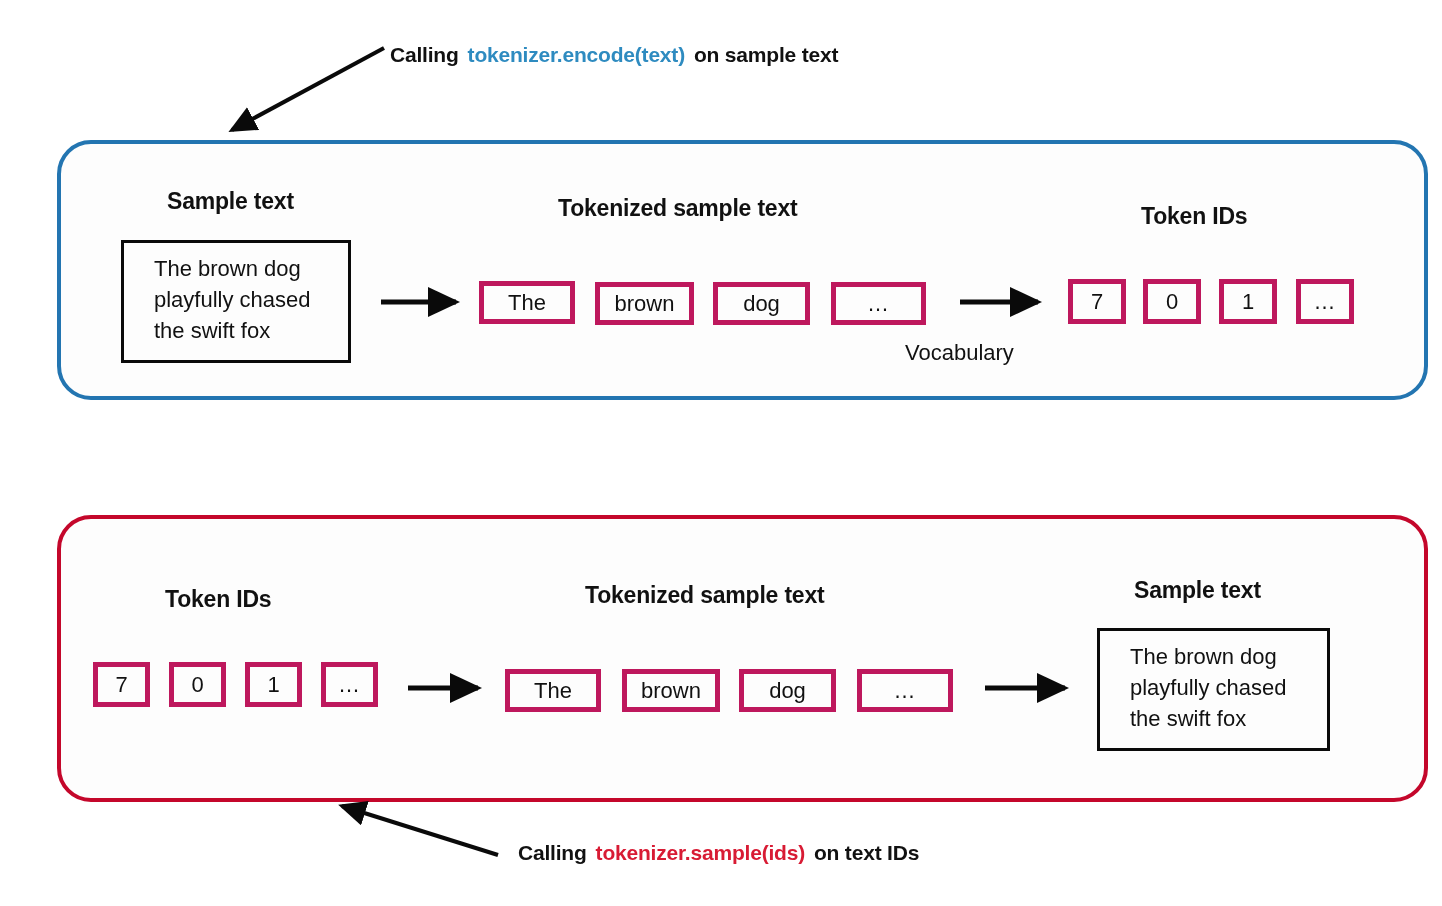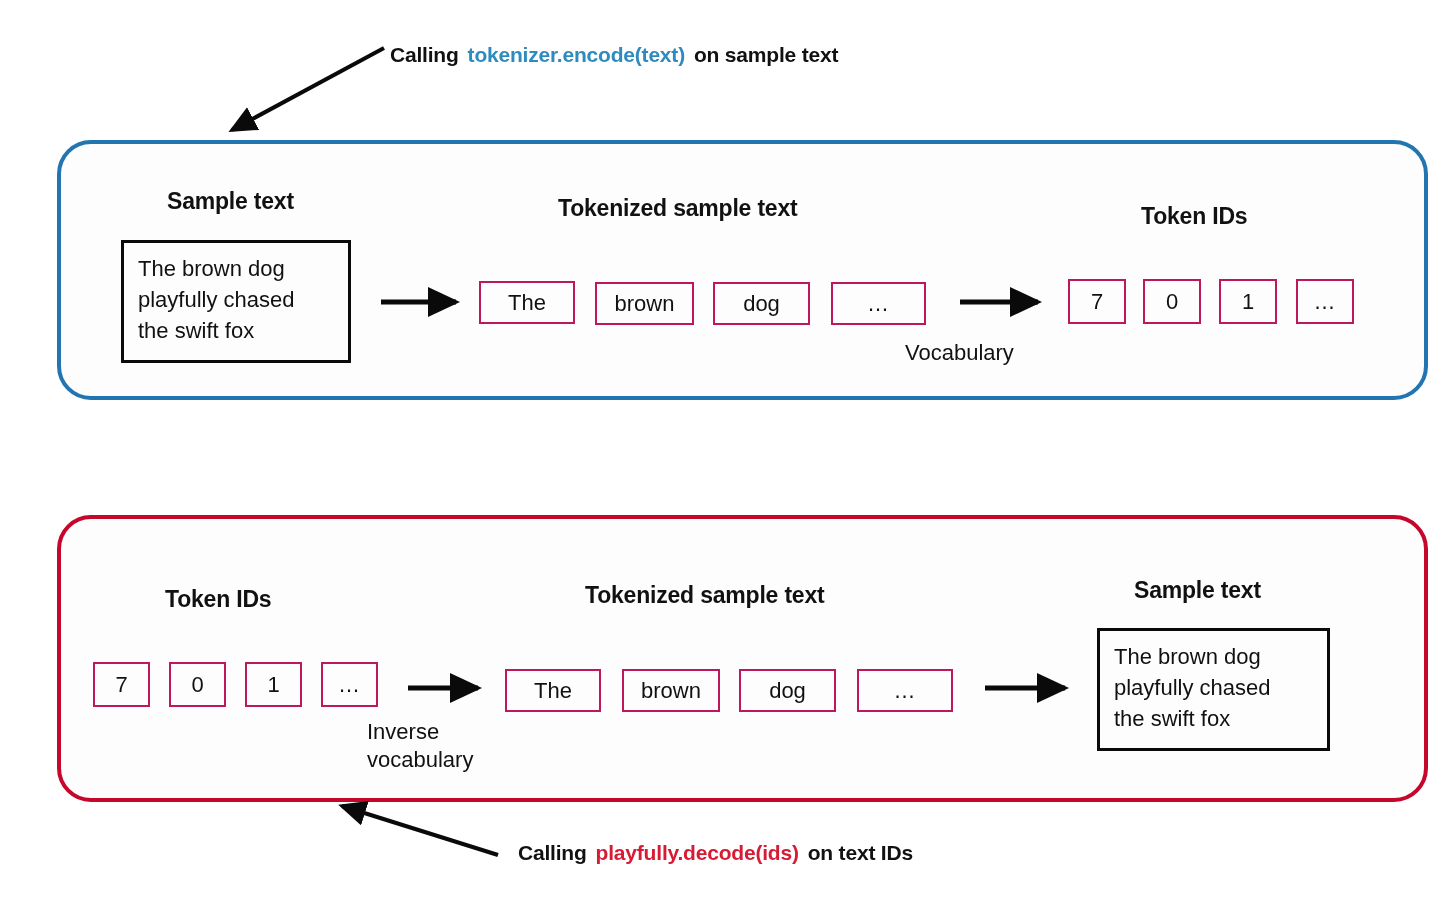--- a/index.html
+++ b/index.html
@@ -71,29 +71,29 @@
   }
 
   
   .textbox {
     position: absolute;
     box-sizing: border-box;
     border: 3px solid #0a0a0a;
     background: #fdfdfd;
     font-size: 22px;
     line-height: 31px;
-    padding: 10px 14px;
+    padding: 10px 30px;
     white-space: pre-line;
   }
 
   
   .chip {
     position: absolute;
     box-sizing: border-box;
-    border: 2px solid #be185d;
+    border: 5px solid #be185d;
     background: #fdfdfd;
     display: flex;
     align-items: center;
     justify-content: center;
     font-size: 22px;
     line-height: 1;
   }
   .chip.ell { letter-spacing: 1px; }
 
   
@@ -153,29 +153,27 @@
   <div class="chip" style="left:93px; top:662px; width:57px; height:45px;">7</div>
   <div class="chip" style="left:169px; top:662px; width:57px; height:45px;">0</div>
   <div class="chip" style="left:245px; top:662px; width:57px; height:45px;">1</div>
   <div class="chip ell" style="left:321px; top:662px; width:57px; height:45px;">…</div>
 
   <div class="chip" style="left:505px; top:669px; width:96px; height:43px;">The</div>
   <div class="chip" style="left:622px; top:669px; width:98px; height:43px;">brown</div>
   <div class="chip" style="left:739px; top:669px; width:97px; height:43px;">dog</div>
   <div class="chip ell" style="left:857px; top:669px; width:96px; height:43px;">…</div>
 
-  <div class="sublabel" style="left:367px; top:718px; width:140px;">Inverse
-vocabulary</div>
 
   <div class="textbox" style="left:1097px; top:628px; width:233px; height:123px;">The brown dog
 playfully chased
 the swift fox</div>
 
   <div class="caption caption-decode">
-    <span>Calling</span><span class="gap"></span><span class="mono" style="color:#d81b34">playfully.decode(ids)</span><span class="gap"></span><span>on text IDs</span>
+    <span>Calling</span><span class="gap"></span><span class="mono" style="color:#d81b34">tokenizer.sample(ids)</span><span class="gap"></span><span>on text IDs</span>
   </div>
 
   <svg class="arrows" viewBox="0 0 1442 906">
     <defs>
       <marker id="ah" markerWidth="7" markerHeight="7" refX="5.6" refY="3" orient="auto">
         <path d="M0,0 L6.4,3 L0,6 z" fill="#0a0a0a"></path>
       </marker>
       <marker id="ah-thin" markerWidth="8" markerHeight="8" refX="6" refY="3.2" orient="auto">
         <path d="M0,0 L7,3.2 L0,6.4 z" fill="#0a0a0a"></path>
       </marker>

